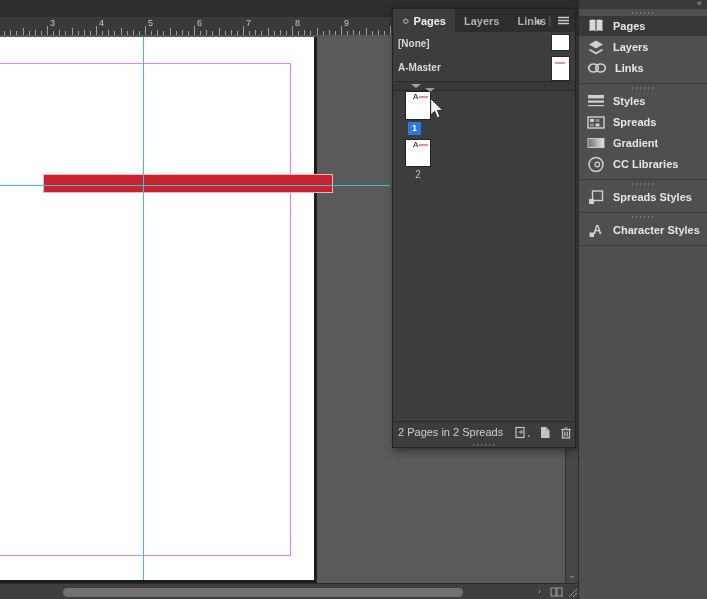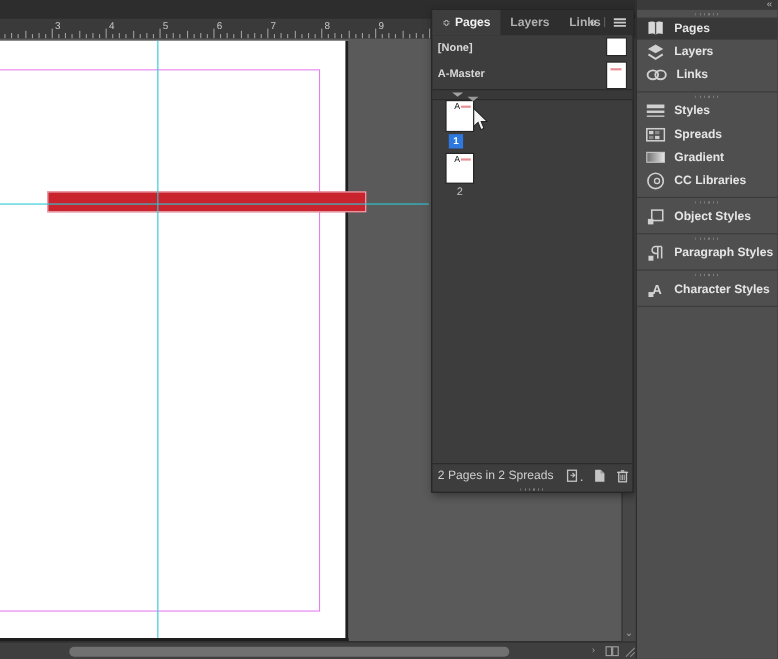--- a/index.html
+++ b/index.html
@@ -385,46 +385,32 @@
     <div class="dock-handle">
         <div class="dots"></div>
       </div>
     <div class="dock-item">
       <span class="dicon">
         <svg width="18" height="17" viewBox="0 0 18 17">
           <rect x="5.5" y="2" width="10" height="9.5" fill="none" stroke="#d0d0d0" stroke-width="1.4"></rect>
           <rect x="2" y="10" width="5" height="5" fill="#d0d0d0"></rect>
         </svg>
       </span>
-      <span class="dlabel">Object Styles</span>
-    </div>
-  </div>
+      <span class="dlabel">Spreads Styles</span>
+    </div>
+  </div>
+
 
   <div class="dock-group">
     <div class="dock-handle">
         <div class="dots"></div>
       </div>
     <div class="dock-item">
       <span class="dicon">
         <svg width="18" height="17" viewBox="0 0 18 17">
-          <path d="M14.5 2 H9 a3.2 3.2 0 0 0 0 6.4 H11 V13 M14.5 2 V13 M11 2 V8" stroke="#d0d0d0" stroke-width="1.4" fill="none"></path>
-          <rect x="2.5" y="10.5" width="4.5" height="4.5" fill="#d0d0d0"></rect>
-        </svg>
-      </span>
-      <span class="dlabel">Paragraph Styles</span>
-    </div>
-  </div>
-
-  <div class="dock-group">
-    <div class="dock-handle">
-        <div class="dots"></div>
-      </div>
-    <div class="dock-item">
-      <span class="dicon">
-        <svg width="18" height="17" viewBox="0 0 18 17">
           <text x="6" y="12" font-family="Liberation Sans, sans-serif" font-weight="bold" font-size="12" fill="#d8d8d8">A</text>
           <rect x="2.5" y="10.5" width="4.5" height="4.5" fill="#d0d0d0"></rect>
         </svg>
       </span>
       <span class="dlabel">Character Styles</span>
     </div>
   </div>
 </div>
 
 </body></html>

